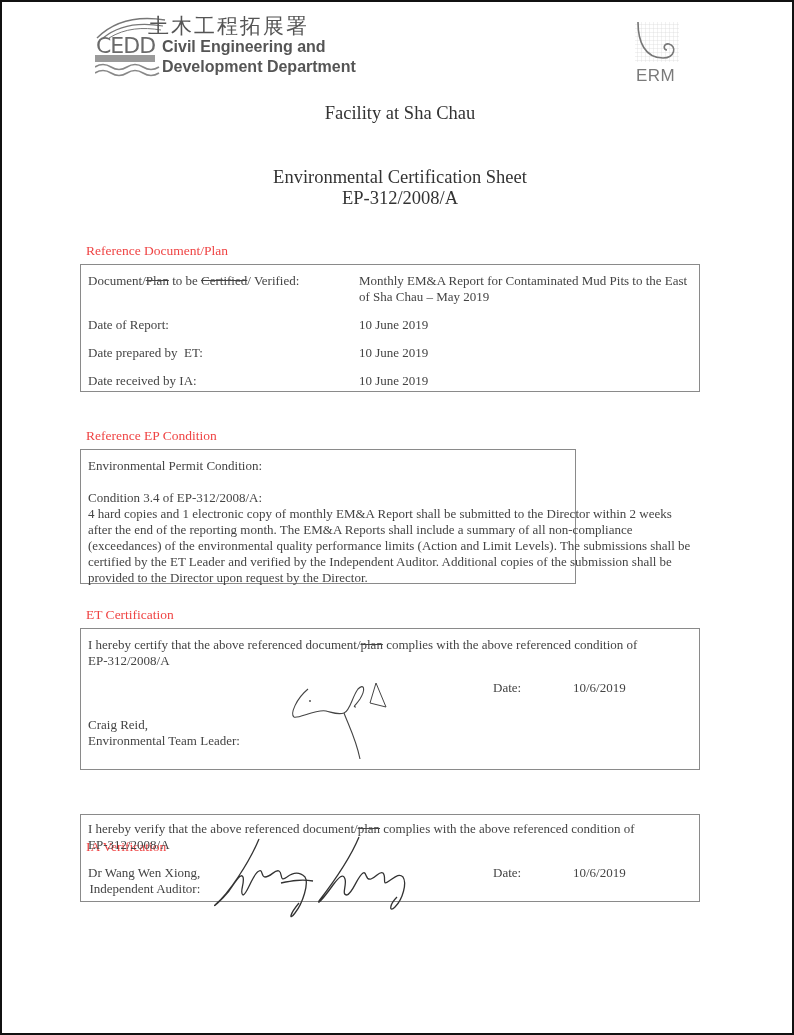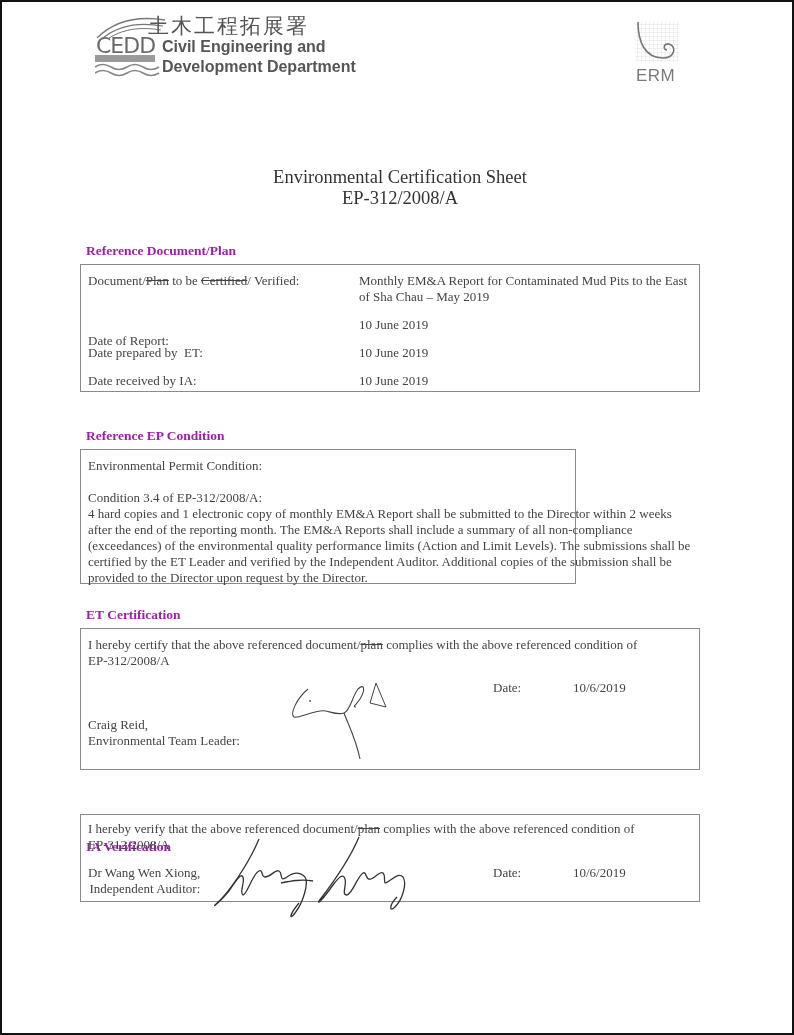--- a/index.html
+++ b/index.html
@@ -25,21 +25,21 @@
 
   .title-main {
     left:80px; top:101px; width:640px; text-align:center;
     font-size:18.5px; line-height:24px; color:#333;
   }
   .title-sub {
     left:80px; top:167px; width:640px; text-align:center;
     font-size:18.5px; line-height:21px; color:#333;
   }
 
-  .section-label { font-size:13.5px; font-weight:bold; color:#a21caf; }
+  .section-label { font-size:13.5px; font-weight:normal; color:#ef4444; }
   .box { border:1.5px solid #8a8a8a; box-sizing:border-box; }
   .txt { font-size:13px; color:#444; line-height:16px; }
   .strike { text-decoration:line-through; }
 
   .sig { position:absolute; }
 </style>
 </head>
 <body>
 
 <div class="page-frame"></div>
@@ -64,34 +64,35 @@
     <pattern id="grid" width="4" height="4" patternUnits="userSpaceOnUse">
       <path d="M4,0 L0,0 0,4" fill="none" stroke="#cfcfcf" stroke-width="0.6"></path>
     </pattern>
   </defs>
   <rect x="2" y="2" width="44" height="40" fill="url(#grid)"></rect>
   <path d="M5,2 C5,22 12,38 30,38 C42,38 44,26 36,24 C30,23 30,30 34,30" stroke="#777" stroke-width="1.6" fill="none"></path>
 </svg>
 <div class="abs erm-text">ERM</div>
 
 <div class="abs title-main">
+  <div>Facility at Sha Chau</div>
 </div>
 <div class="abs title-sub">
   <div>Environmental Certification Sheet</div>
   <div>EP-312/2008/A</div>
 </div>
 
 <div class="abs section-label" style="left:86px; top:243px;">Reference Document/Plan</div>
 <div class="abs box" style="left:80px; top:264px; width:620px; height:128px;">
   <div class="abs txt" style="left:7px; top:8px;">
     <span>Document/</span><span class="strike">Plan</span><span> to be </span><span class="strike">Certified</span><span>/ Verified:</span>
   </div>
   <div class="abs txt" style="left:278px; top:8px; width:335px;">Monthly EM&amp;A Report for Contaminated Mud Pits to the East of Sha Chau – May 2019</div>
 
-  <div class="abs txt" style="left:7px; top:68px;">Date of Report:</div>
+  <div class="abs txt" style="left:7px; top:52px;">Date of Report:</div>
   <div class="abs txt" style="left:278px; top:52px;">10 June 2019</div>
 
   <div class="abs txt" style="left:7px; top:80px; white-space:pre;">Date prepared by  ET:</div>
   <div class="abs txt" style="left:278px; top:80px;">10 June 2019</div>
 
   <div class="abs txt" style="left:7px; top:108px;">Date received by IA:</div>
   <div class="abs txt" style="left:278px; top:108px;">10 June 2019</div>
 </div>
 
 <div class="abs section-label" style="left:86px; top:428px;">Reference EP Condition</div>

